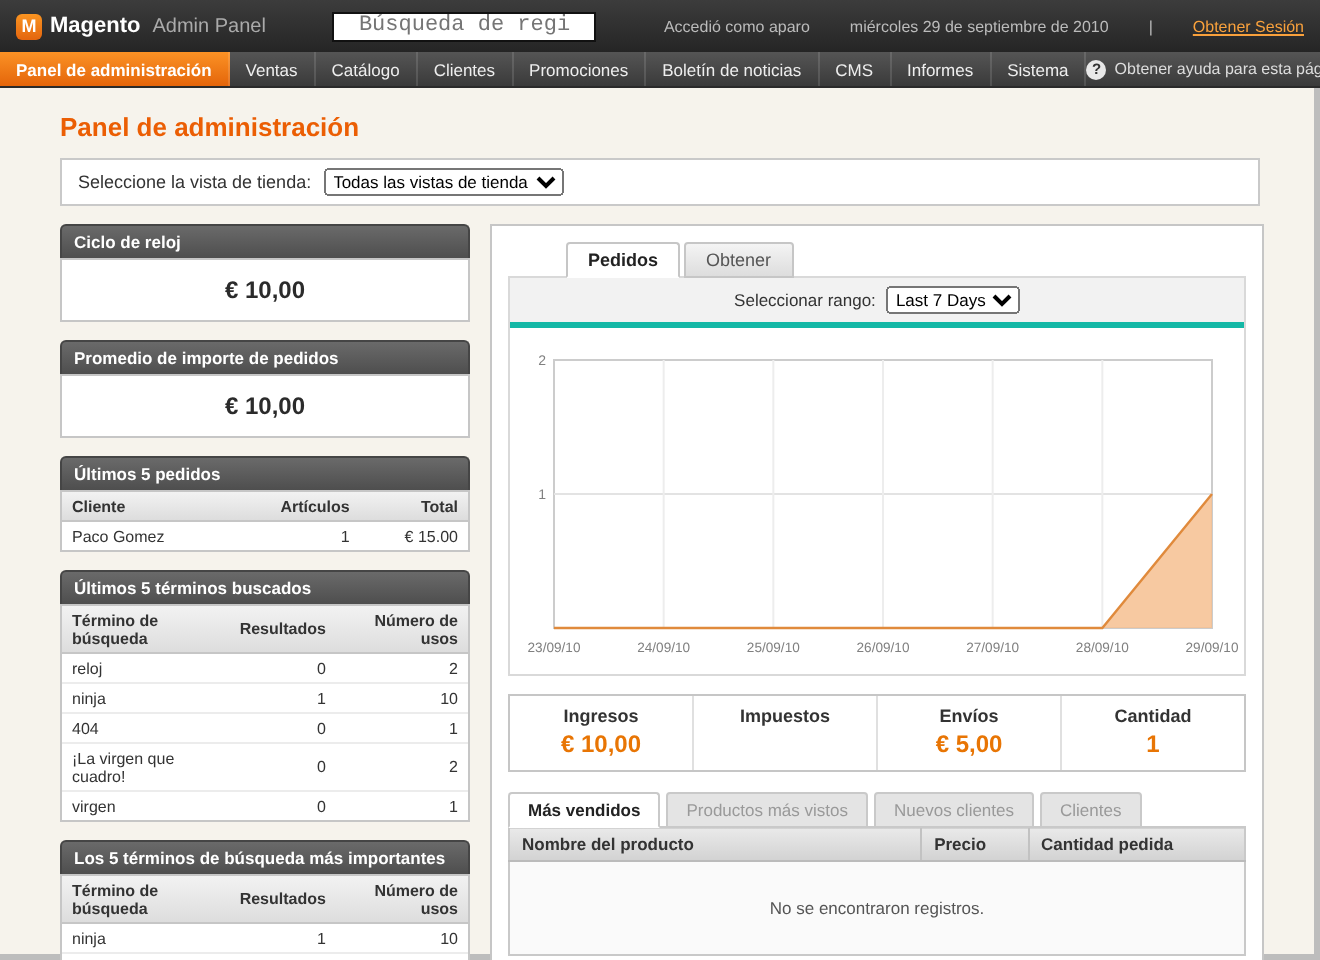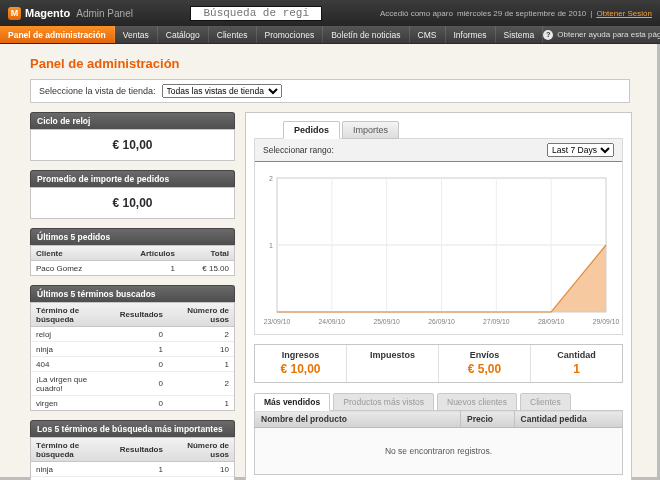--- a/index.html
+++ b/index.html
@@ -8,21 +8,21 @@
          box-shadow: inset -3px -3px 0 #bdbdbd; }
 
   
   .topbar { height: 26px; background: linear-gradient(180deg,#3c3c3c,#252525); display: flex; align-items: center; padding: 0 8px; gap: 8px; }
   .logo { display: flex; align-items: center; gap: 4px; cursor: pointer; }
   .logo-icon { width: 13px; height: 13px; background: linear-gradient(180deg,#fa9421,#e4650e); color: #fff; font-size: 9px; font-weight: bold; text-align: center; line-height: 13px; border-radius: 3px; }
   .logo-text { color: #fff; font-size: 11px; font-weight: bold; }
   .logo-sub { color: #aaa; font-size: 10px; margin-left: 2px; }
   .search-wrap { flex: 1; display: flex; justify-content: center; }
   .global-search { width: 132px; height: 15px; font-size: 11px; border: 1px solid #111; padding: 0 12px; background: #fff; color: #333; font-family: Liberation Mono, monospace; }
-  .session { font-size: 8px; color: #bbb; display: flex; align-items: center; gap: 4px; white-space: nowrap; }
+  .session { font-size: 8px; color: #bbb; display: flex; align-items: center; gap: 20px; white-space: nowrap; }
   .logout { color: #f9a13c; text-decoration: underline; cursor: pointer; }
 
   
   .mainnav { height: 18px; background: linear-gradient(180deg,#555,#3a3a3a); display: flex; align-items: stretch; padding-right: 8px; border-bottom: 1px solid #2a2a2a; }
   .nav-item { color: #eee; font-size: 8.5px; line-height: 18px; padding: 0 8px; border-right: 1px solid rgba(255,255,255,.12); cursor: pointer; white-space: nowrap; }
   .nav-item.active { background: linear-gradient(180deg,#fb9225,#e4650a); color: #fff; font-weight: bold; }
   .nav-help { margin-left: auto; display: flex; align-items: center; gap: 4px; color: #ddd; font-size: 8px; cursor: pointer; white-space: nowrap; }
   .help-icon { width: 10px; height: 10px; border-radius: 50%; background: #e8e8e8; color: #333; font-size: 7.5px; font-weight: bold; text-align: center; line-height: 10px; }
 
   
@@ -43,21 +43,21 @@
   .side-table td { padding: 2.5px 5px; border-bottom: 1px solid #ececec; color: #333; margin-top: 48px; }
   .side-table tr:last-child td { border-bottom: none; }
   .side-table .num { text-align: right; }
 
   
   .panel { flex: 1; background: #fff; border: 1px solid #c6c6c6; padding: 8px; }
   .tabs { display: flex; gap: 2px; margin-bottom: -1px; position: relative; z-index: 2; }
   .tab { font-size: 9px; padding: 3px 10px; border: 1px solid #c6c6c6; background: linear-gradient(180deg,#f4f4f4,#dddddd); color: #555; cursor: pointer; border-radius: 2px 2px 0 0; }
   .tab.active { background: #fff; font-weight: bold; color: #222; border-bottom-color: #fff; margin-left: 29px; }
   .chart-wrap { border: 1px solid #d9d9d9; }
-  .chart-toolbar { background: #f2f2f2; border-bottom: 1px solid #14b8a6; padding: 4px 8px; display: flex; justify-content: space-between; align-items: center; gap: 5px; font-size: 8.5px; color: #333; }
+  .chart-toolbar { background: #f2f2f2; border-bottom: 3px solid #14b8a6; padding: 4px 8px; display: flex; justify-content: center; align-items: center; gap: 5px; font-size: 8.5px; color: #333; }
   #chart { padding: 8px 0 2px 0; background: #fff; text-align: center; }
 
   .stats { display: flex; border: 1px solid #c6c6c6; margin-top: 9px; }
   .stat { flex: 1; text-align: center; padding: 5px 0 6px; border-left: 1px solid #e0e0e0; }
   .stat:first-child { border-left: none; }
   .stat .lbl { font-size: 9px; font-weight: bold; color: #333; }
   .stat .val { font-size: 12px; font-weight: bold; color: #e87504; margin-top: 2px; }
 
   .btabs { display: flex; gap: 3px; margin-top: 10px; margin-bottom: -1px; position: relative; z-index: 2; }
   .btab { font-size: 8.5px; padding: 3px 9px; border: 1px solid #c9c9c9; border-radius: 2px 2px 0 0; background: #e4e4e4; color: #999; cursor: pointer; }
@@ -221,21 +221,21 @@
             </table>
           </div>
         </div>
 
       </div>
 
       <div class="panel">
 
         <div class="tabs">
           <div class="tab active">Pedidos</div>
-          <div class="tab">Importes</div>
+          <div class="tab">Obtener</div>
         </div>
 
         <div class="chart-wrap">
           <div class="chart-toolbar">
             <span>Seleccionar rango:</span>
             <select>
               <option>Last 7 Days</option>
             </select>
           </div>
           <div id="chart"><svg width="367" height="158" xmlns="http://www.w3.org/2000/svg">

